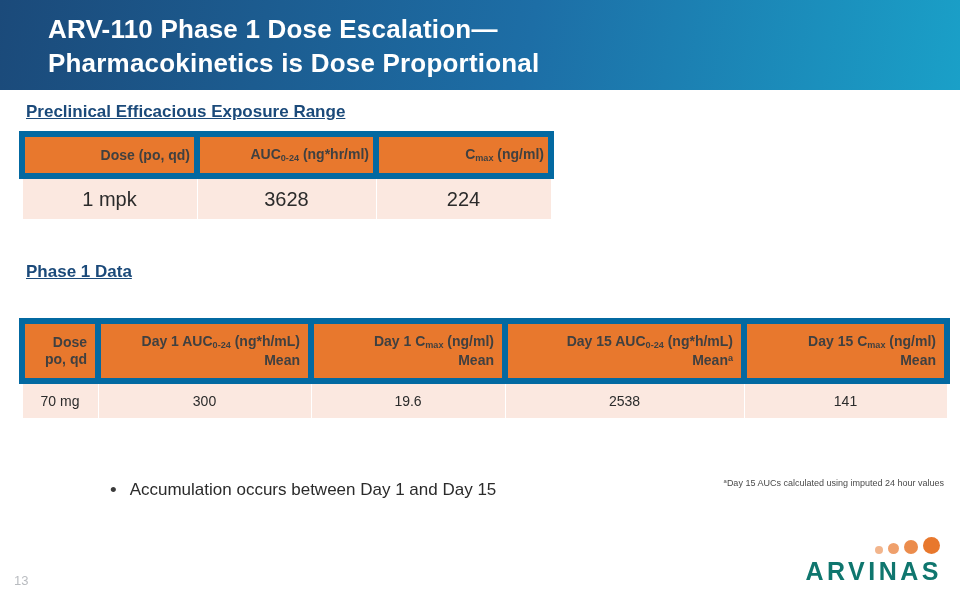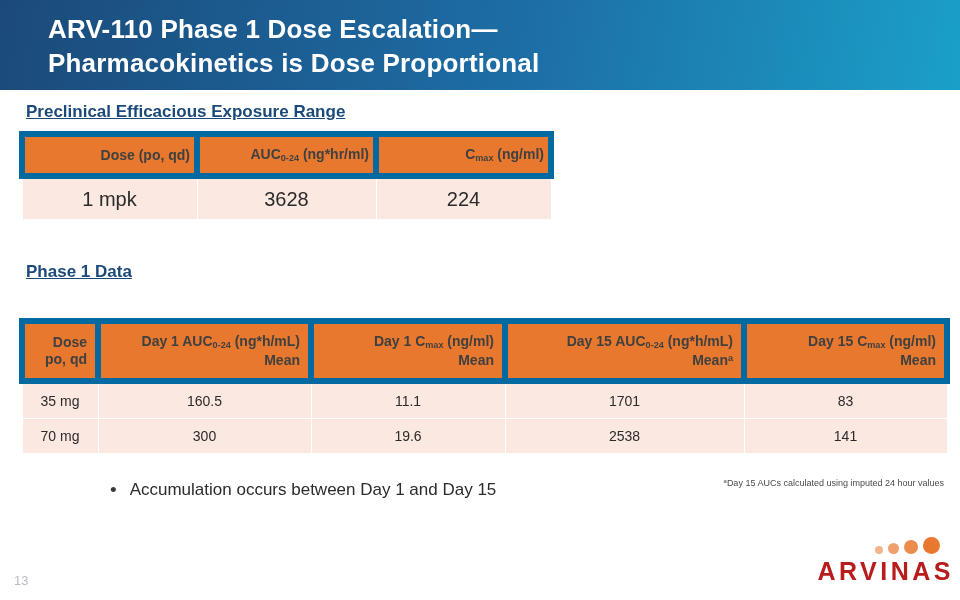--- a/index.html
+++ b/index.html
@@ -164,23 +164,23 @@
     display: block;
     border-radius: 50%;
     background: #e8782d;
   }
   .logo-dots i:nth-child(1) { width: 8px;  height: 8px;  opacity: .55; }
   .logo-dots i:nth-child(2) { width: 11px; height: 11px; opacity: .7; }
   .logo-dots i:nth-child(3) { width: 14px; height: 14px; opacity: .85; }
   .logo-dots i:nth-child(4) { width: 17px; height: 17px; }
   .logo-wordmark {
     position: absolute;
-    right: 6px;
+    right: 18px;
     bottom: 14px;
-    color: #b91c1c;
+    color: #0f766e;
     font-size: 25px;
     font-weight: bold;
     letter-spacing: 3.5px;
   }
 </style>
 </head>
 <body>
 
 <div class="header-band"></div>
 <div class="header-title">ARV-110 Phase 1 Dose Escalation—
@@ -239,27 +239,20 @@
         <span>Mean</span><sup>a</sup>
       </th>
       <th>
         <span>Day 15 C</span><sub>max</sub><span> (ng/ml)</span><br>
         <span>Mean</span>
       </th>
     </tr>
   </thead>
   <tbody>
     <tr>
-      <td class="first-col">35 mg</td>
-      <td>160.5</td>
-      <td>11.1</td>
-      <td>1701</td>
-      <td>83</td>
-    </tr>
-    <tr>
       <td class="first-col">70 mg</td>
       <td>300</td>
       <td>19.6</td>
       <td>2538</td>
       <td>141</td>
     </tr>
   </tbody>
 </table>
 
 <div class="bullet-row">

